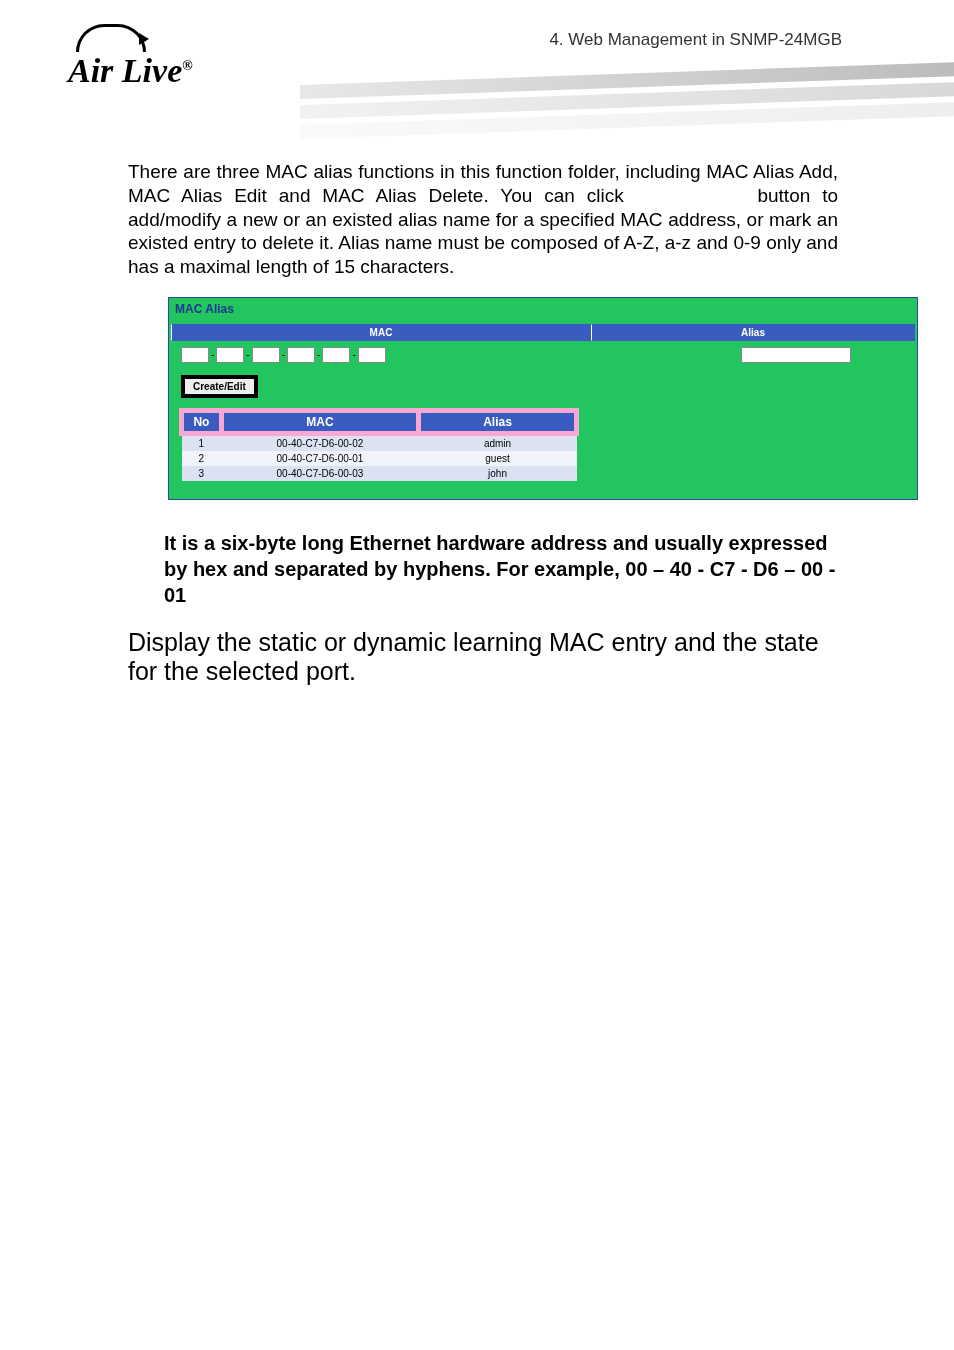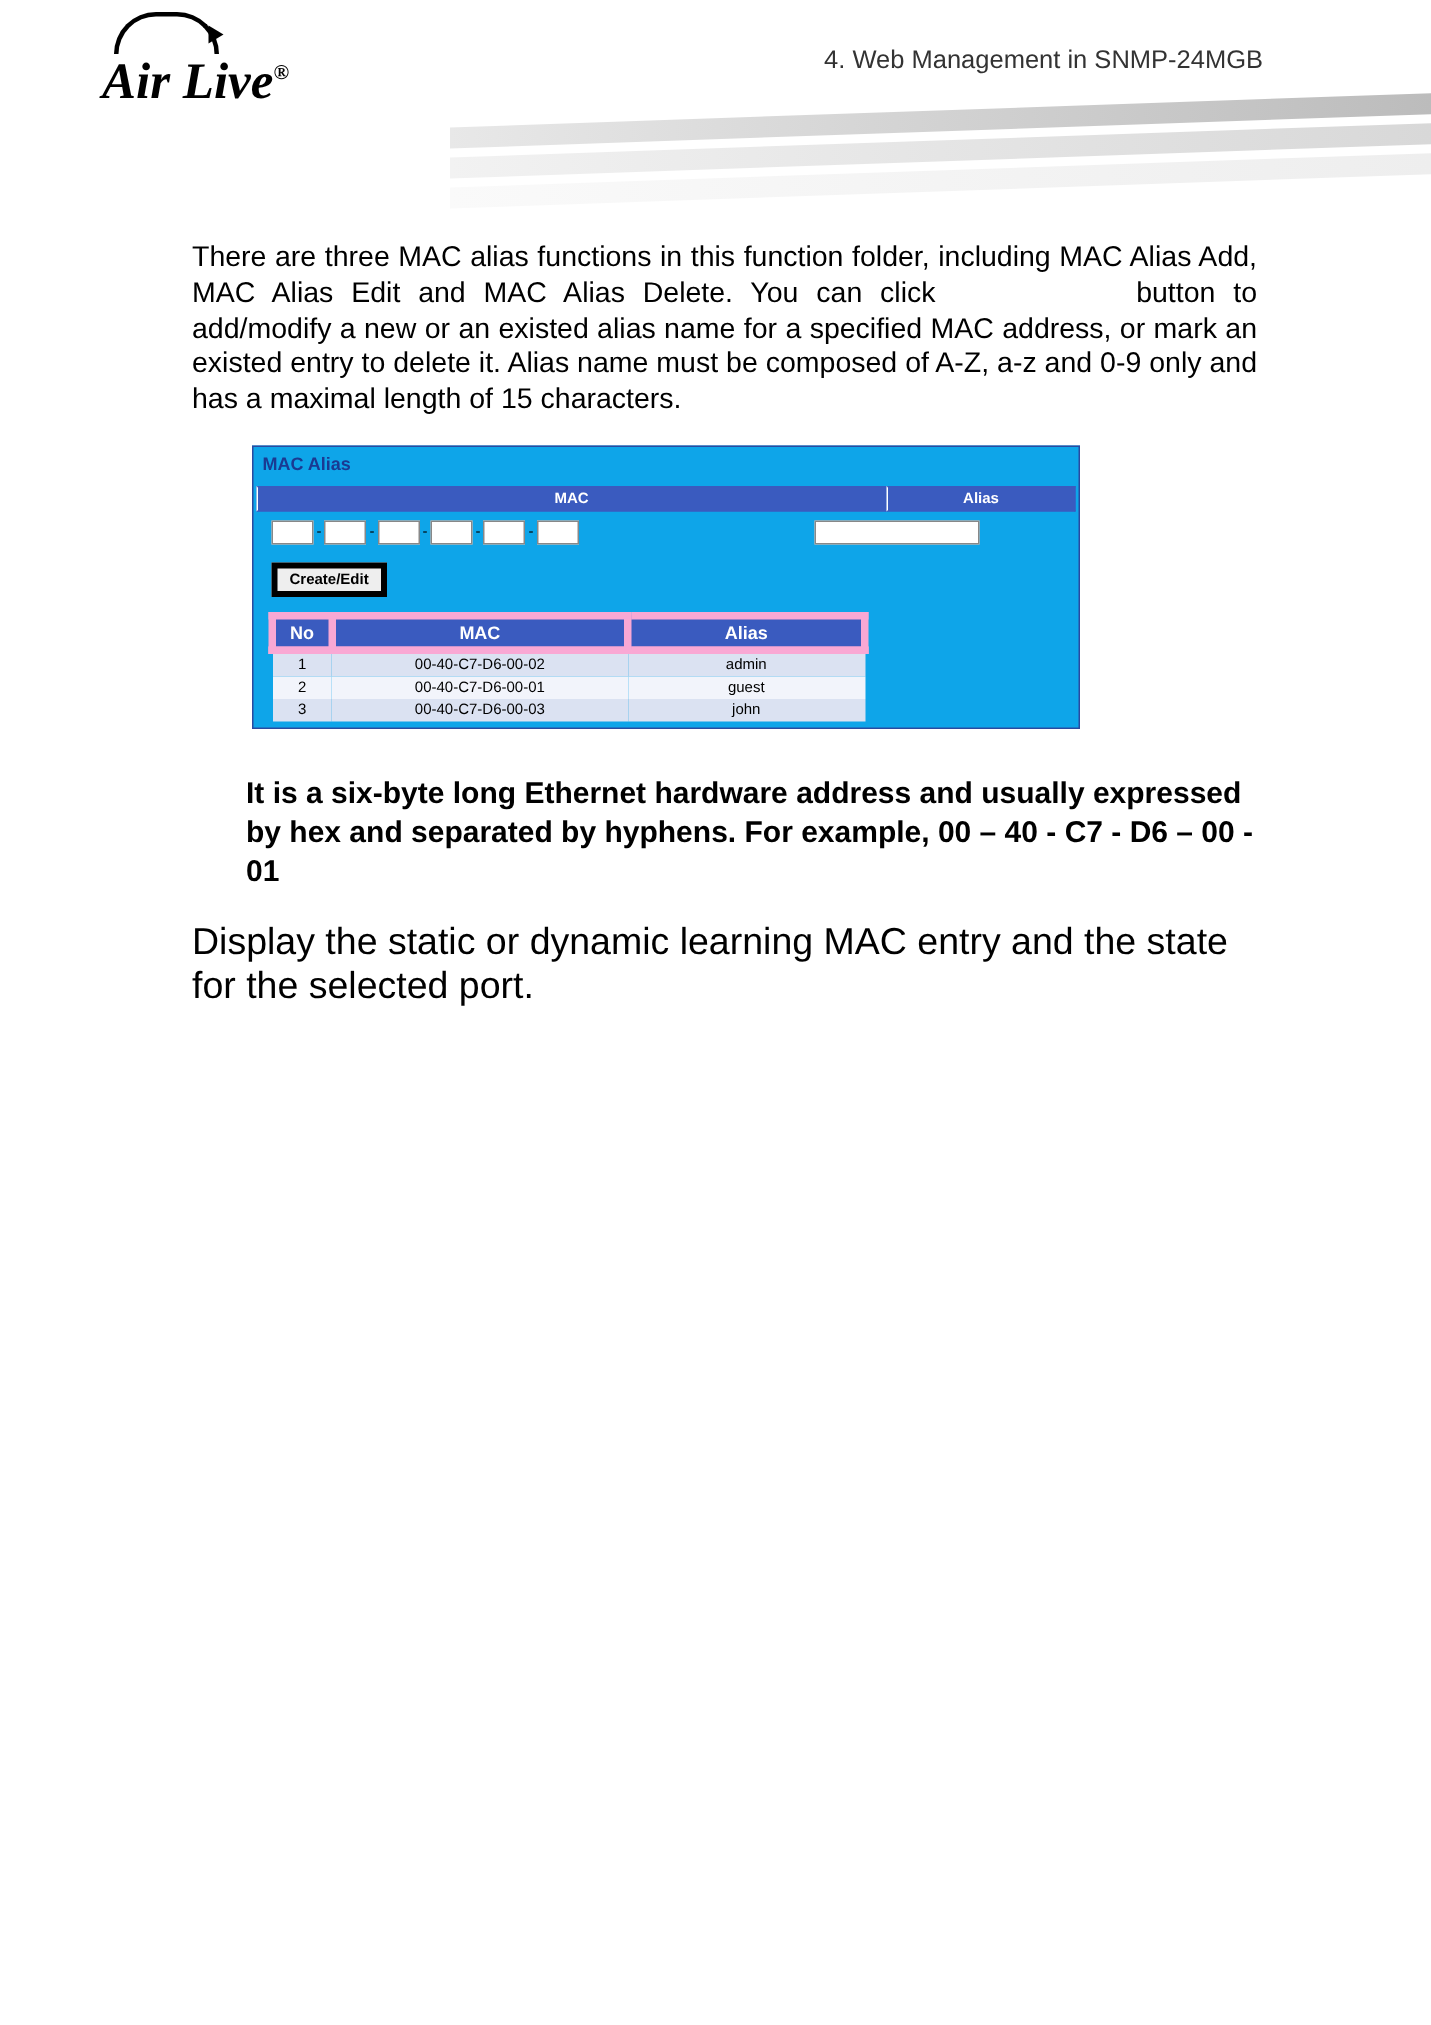--- a/index.html
+++ b/index.html
@@ -1,37 +1,37 @@
 <!DOCTYPE html>
 <html><head>
 <meta charset="utf-8">
 <style>
   * { margin: 0; padding: 0; box-sizing: border-box; }
   body { width: 954px; height: 1350px; background: #fff; font-family: Arial, Helvetica, sans-serif; color: #000; position: relative; }
 
   
   .header { position: relative; height: 140px; }
-  .logo { position: absolute; top: 8px; left: 68px; width: 200px; }
+  .logo { position: absolute; top: 24px; left: 68px; width: 200px; }
   .logo-arc { width: 70px; height: 28px; border: 3px solid #000; border-bottom: none; border-radius: 70px 70px 0 0; position: relative; margin-left: 8px; }
   .logo-arc:after { content: ""; position: absolute; right: -6px; top: 6px; width: 0; height: 0; border-left: 10px solid #000; border-top: 6px solid transparent; border-bottom: 6px solid transparent; }
   .logo-text { font-family: Georgia, 'Times New Roman', serif; font-weight: 900; font-style: italic; font-size: 34px; letter-spacing: 0px; }
   .logo-text .reg { font-size: 14px; vertical-align: super; font-style: normal; }
   .breadcrumb { position: absolute; right: 112px; top: 30px; font-size: 17px; color: #333; }
   .bands { position: absolute; left: 300px; right: 0; top: 85px; }
   .band { height: 14px; margin-bottom: 6px; background: linear-gradient(to right, #e8e8e8, #bcbcbc); transform: skewY(-2deg); transform-origin: left; }
   .band.b2 { background: linear-gradient(to right, #f2f2f2, #d8d8d8); }
   .band.b3 { background: linear-gradient(to right, #fafafa, #eeeeee); }
 
   
   .content { padding: 20px 116px 0 128px; }
   .para { font-size: 19px; line-height: 1.25; text-align: justify; margin-bottom: 18px; }
   .para .btn-name { display: inline-block; width: 110px; }
 
   
-  .panel-wrap { border: 1px solid #2a4aa0; padding: 2px 2px 4px 2px; margin: 6px 0 30px 40px; width: 552px; background: #0ea5e9; font-family: Verdana, Arial, sans-serif; }
+  .panel-wrap { border: 1px solid #2a4aa0; padding: 2px 2px 18px 2px; margin: 6px 0 30px 40px; width: 750px; background: #22c55e; font-family: Verdana, Arial, sans-serif; }
   .panel-title { color: #1a3a92; font-size: 12px; font-weight: bold; padding: 2px 4px 8px 4px; }
   .hdr-row { display: flex; }
   .hdr-cell { background: #3a5bbf; color: #fff; font-size: 10px; font-weight: bold; text-align: center; border: 1px solid #3a5bbf; border-left: 1px solid #fff; padding: 2px 0; }
   .hdr-mac { flex: 0 0 420px; }
   .hdr-alias { flex: 1; }
   .input-row { display: flex; padding: 6px 4px 12px 10px; align-items: center; gap: 4px; }
   .mac-group { display: flex; align-items: center; gap: 2px; }
   .mac-in { width: 28px; height: 16px; border: 1px solid #888; background: #fff; font-size: 10px; }
   .sep { font-size: 10px; }
   .alias-in { width: 110px; height: 16px; border: 1px solid #888; background: #fff; margin-left: auto; margin-right: 60px; }

